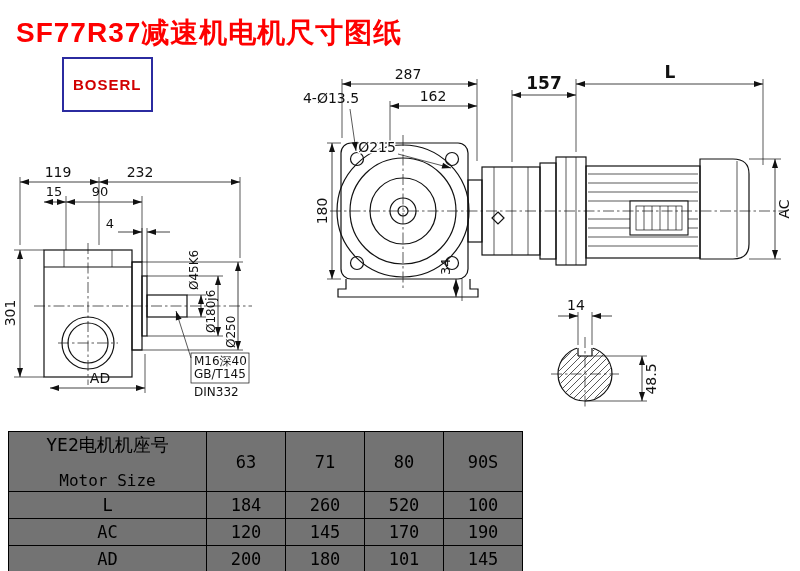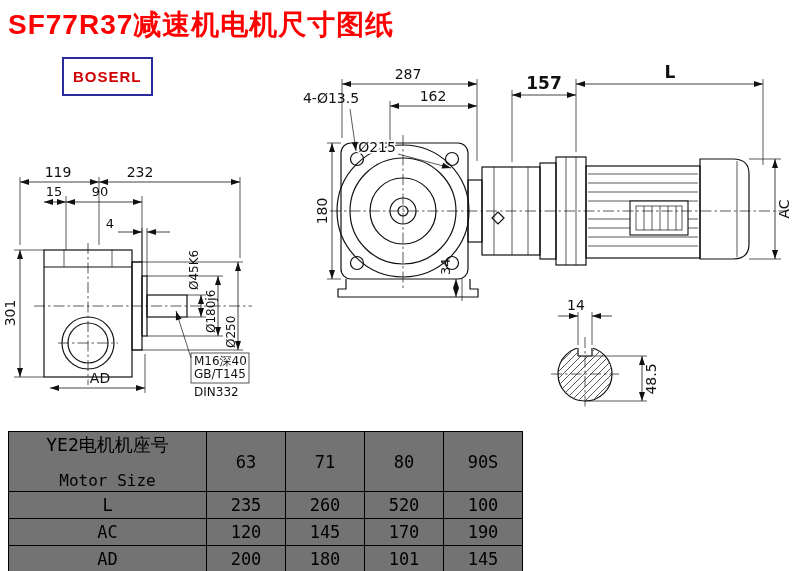--- a/index.html
+++ b/index.html
@@ -1,20 +1,20 @@
 <!DOCTYPE html>
 <html><head>
 <meta charset="utf-8">
 <style>
   html,body{margin:0;padding:0;background:#fff;}
   .page{position:relative;width:800px;height:571px;background:#fff;overflow:hidden;
         font-family:"Liberation Sans",sans-serif;}
-  .title{position:absolute;left:4px;top:2px;margin:4px;font-size:28px;font-weight:bold;
+  .title{position:absolute;left:4px;top:2px;margin:12px;font-size:28px;font-weight:bold;
          color:#fe0000;letter-spacing:1px;font-family:"Liberation Sans",sans-serif;}
-  .logo{position:absolute;left:62px;top:57px;border:2px solid #2b2ba0;padding:9px 9px;
+  .logo{position:absolute;left:62px;top:57px;border:2px solid #2b2ba0;padding:17px 9px;
         color:#d10000;font-weight:bold;font-size:15px;letter-spacing:1px;background:#fff;}
   svg{position:absolute;left:0;top:45px;}
   .ln{stroke:#111;stroke-width:1.2;fill:none;}
   .tn{stroke:#111;stroke-width:0.7;fill:none;}
   .dim{stroke:#111;stroke-width:0.8;fill:none;}
   .cl{stroke:#111;stroke-width:0.7;fill:none;stroke-dasharray:11 3 2.5 3;}
   text{font-family:"DejaVu Sans",sans-serif;font-size:13px;fill:#111;}
   text.md{font-size:14px;}
   text.big{font-size:17px;font-weight:bold;}
   text.sm{font-size:12px;}
@@ -253,21 +253,21 @@
         <div class="cn">YE2电机机座号</div>
         <div class="en">Motor Size</div>
       </td>
       <td class="cv">63</td>
       <td class="cv">71</td>
       <td class="cv">80</td>
       <td class="cv">90S</td>
     </tr>
     <tr class="vrow">
       <td class="c1">L</td>
-      <td class="cv">235</td>
+      <td class="cv">184</td>
       <td class="cv">260</td>
       <td class="cv">520</td>
       <td class="cv">100</td>
     </tr>
     <tr class="vrow">
       <td class="c1">AC</td>
       <td class="cv">120</td>
       <td class="cv">145</td>
       <td class="cv">170</td>
       <td class="cv">190</td>

